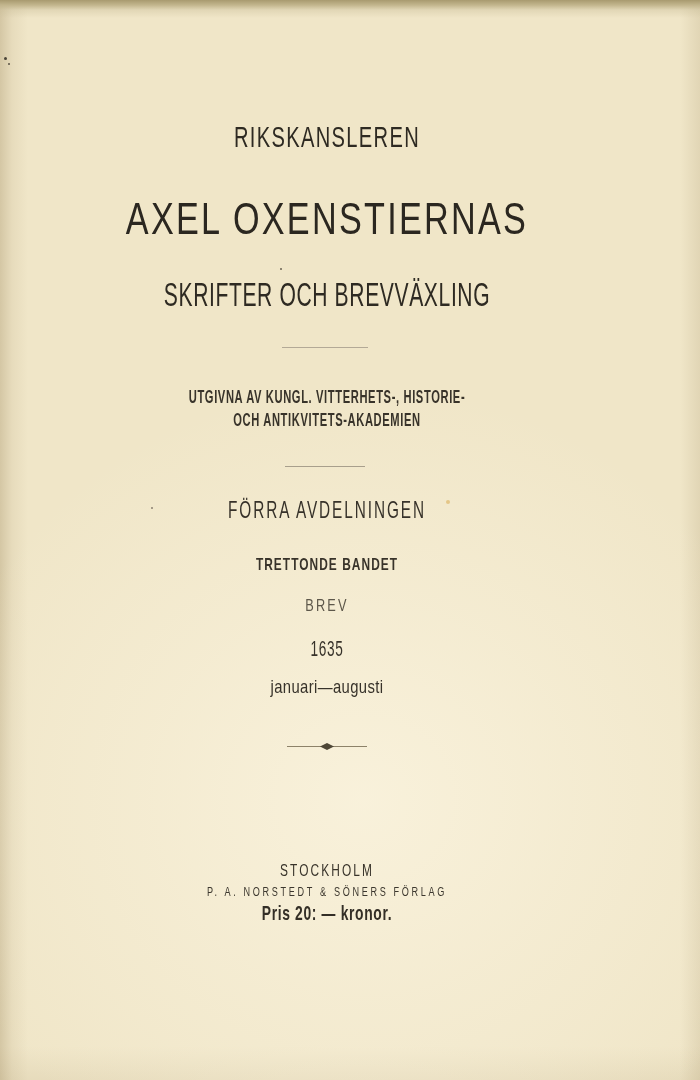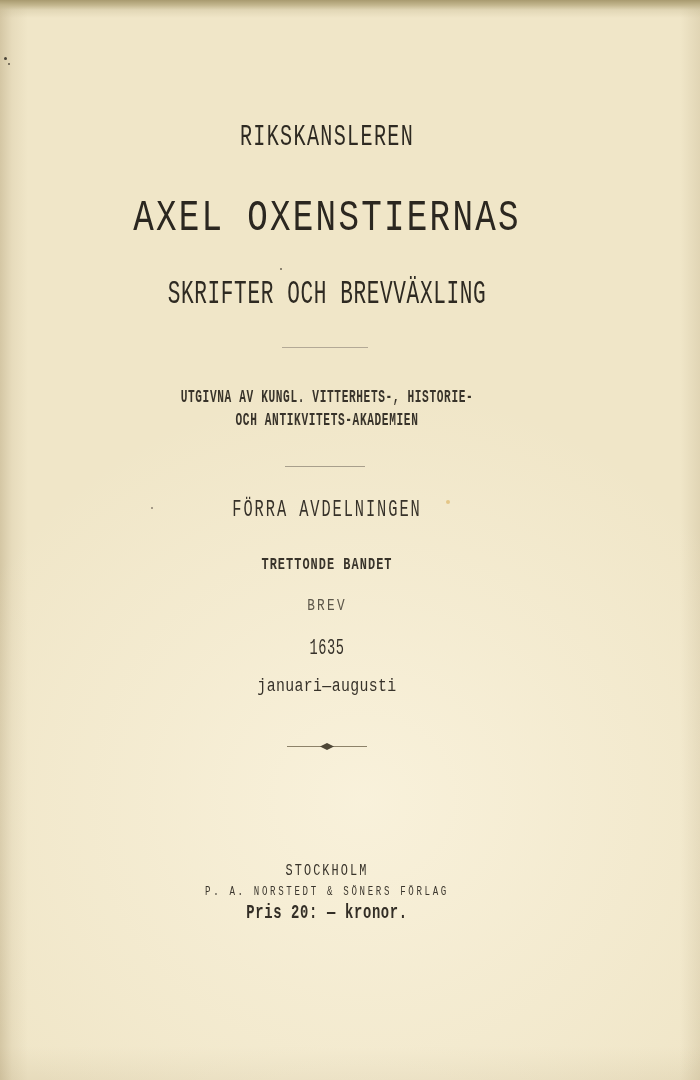--- a/index.html
+++ b/index.html
@@ -1,21 +1,21 @@
 <!DOCTYPE html>
 <html><head>
 <meta charset="utf-8">
 <style>
   html,body{margin:0;padding:0;background:#777;}
   .page{
     position:relative;
     width:700px;height:1080px;
     margin:0 auto;
     overflow:hidden;
-    font-family:Liberation Mono, monospace;
+    font-family:Liberation Sans, sans-serif;
     background:
       radial-gradient(90% 55% at 52% 74%, rgba(250,243,222,0.85), rgba(250,243,222,0) 70%),
       linear-gradient(180deg, #a89a6f 0px, #c2b58d 5px, rgba(198,186,148,0.35) 10px, rgba(198,186,148,0) 18px),
       linear-gradient(90deg, rgba(148,126,82,0.30), rgba(148,126,82,0.10) 12px, rgba(148,126,82,0) 28px),
       linear-gradient(270deg, rgba(148,126,82,0.16), rgba(148,126,82,0) 20px),
       linear-gradient(0deg, rgba(148,126,82,0.10), rgba(148,126,82,0) 34px),
       #f0e6c8;
   }
   .line{
     position:absolute;left:0;width:654px;

